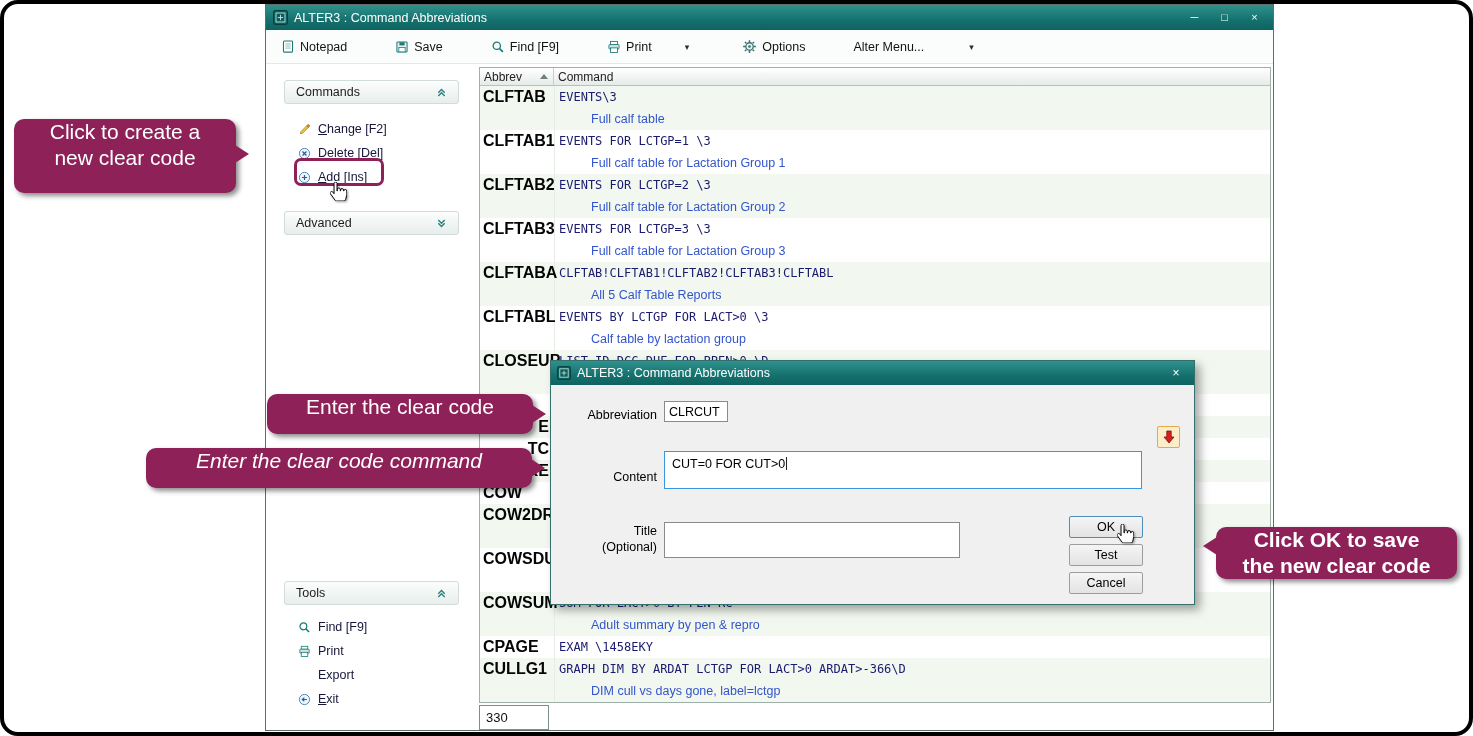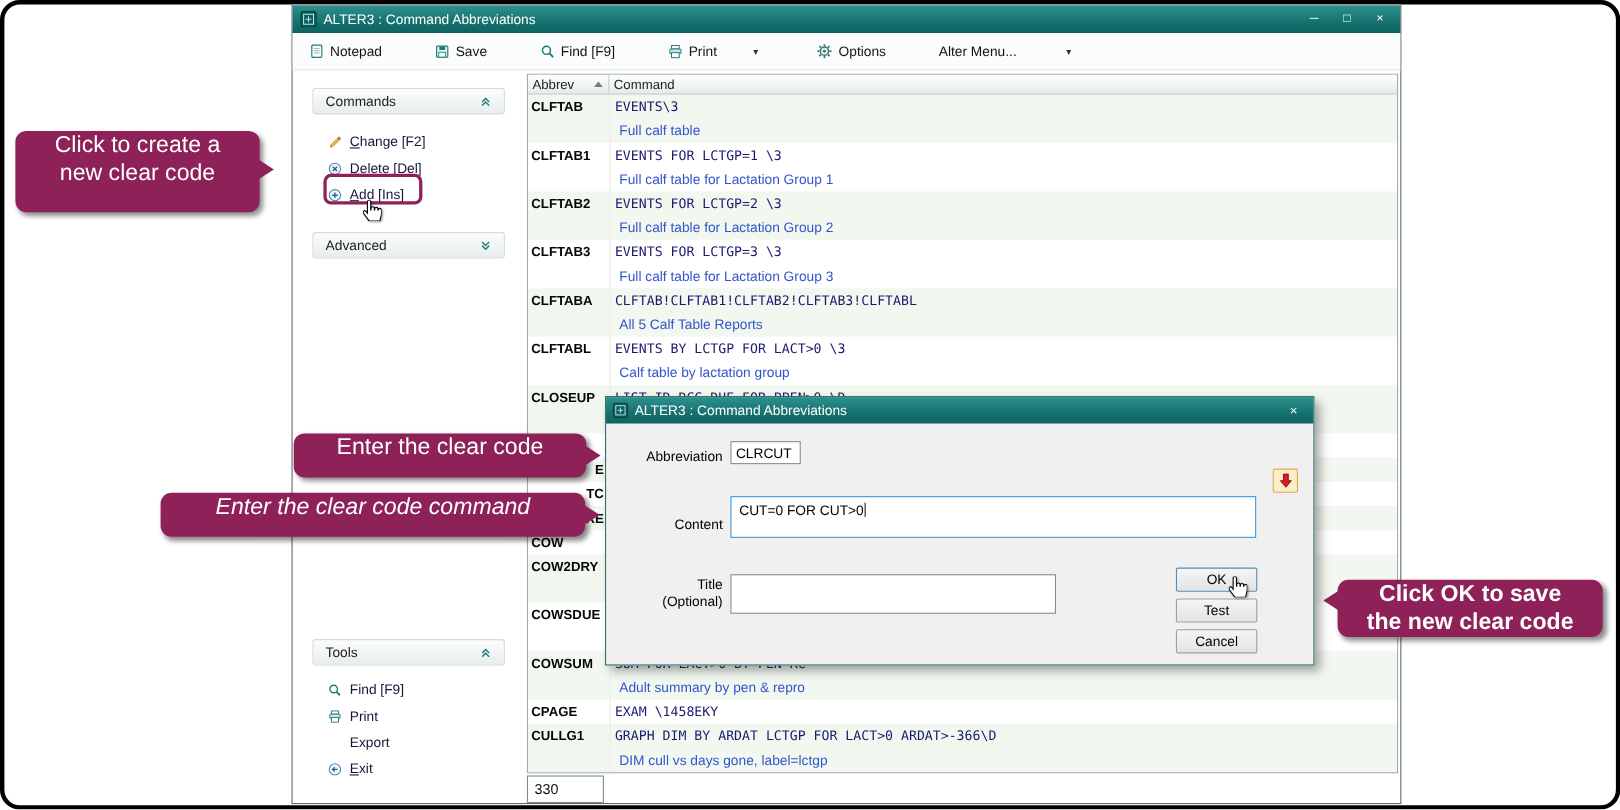--- a/index.html
+++ b/index.html
@@ -40,24 +40,24 @@
            border-bottom:1px solid #b7c2be; font-size:12px; color:#222; }
   .th { padding:0 4px; display:flex; align-items:center; }
   .th-abbrev { width:74px; border-right:1px solid #c6cfcc; justify-content:space-between; }
   .th-command { flex:1; }
   .sort-asc { width:0; height:0; border-left:4px solid transparent; border-right:4px solid transparent;
               border-bottom:5px solid #6f7f7b; margin-right:1px; }
   .tbody { position:absolute; top:18px; left:0; right:0; bottom:0; overflow:hidden; }
   .vline { position:absolute; top:18px; bottom:0; left:74px; width:0; border-left:1px solid #e7ece9; z-index:2; }
   .trow.tint { background:#f2f8f0; }
   .tline { height:22px; display:flex; align-items:center; position:relative; z-index:3; }
-  .abbrev { width:74px; flex:none; padding:0 5px 0 3px; font-weight:bold; font-size:12px; color:#050505; }
+  .abbrev { width:74px; flex:none; padding:0 5px 0 3px; font-weight:bold; font-size:16px; color:#050505; }
   .abbrev.frag { text-align:right; }
   .cmd { font-family:"DejaVu Sans Mono", monospace; font-size:12px; color:#1a1a6e; padding-left:5px; white-space:pre; }
-  .desc { padding-left:83px; font-size:12.5px; color:#3355cc; white-space:pre; }
+  .desc { padding-left:83px; font-size:12.5px; color:#3355cc; white-space:pre;margin-left:28px; }
 
   .statusbox { position:absolute; left:213px; top:700px; width:70px; height:25px; background:#fff;
                border:1px solid #7c8f8b; font-size:13px; line-height:23px; padding-left:6px; color:#111; }
 
   
   .dialog { position:absolute; left:546px; top:356px; width:645px; height:245px; background:#f0f0f0;
             border:1px solid #35706d; box-shadow:5px 5px 9px rgba(0,0,0,0.35); z-index:20; }
   .dialog .titlebar { height:24px; padding:0 6px; }
   .dlg-close { margin-left:auto; color:#fff; font-size:12px; width:24px; text-align:center; line-height:22px; }
   .dlg-label { position:absolute; font-size:12.5px; color:#000; text-align:right; width:88px; left:18px; line-height:16px; }

